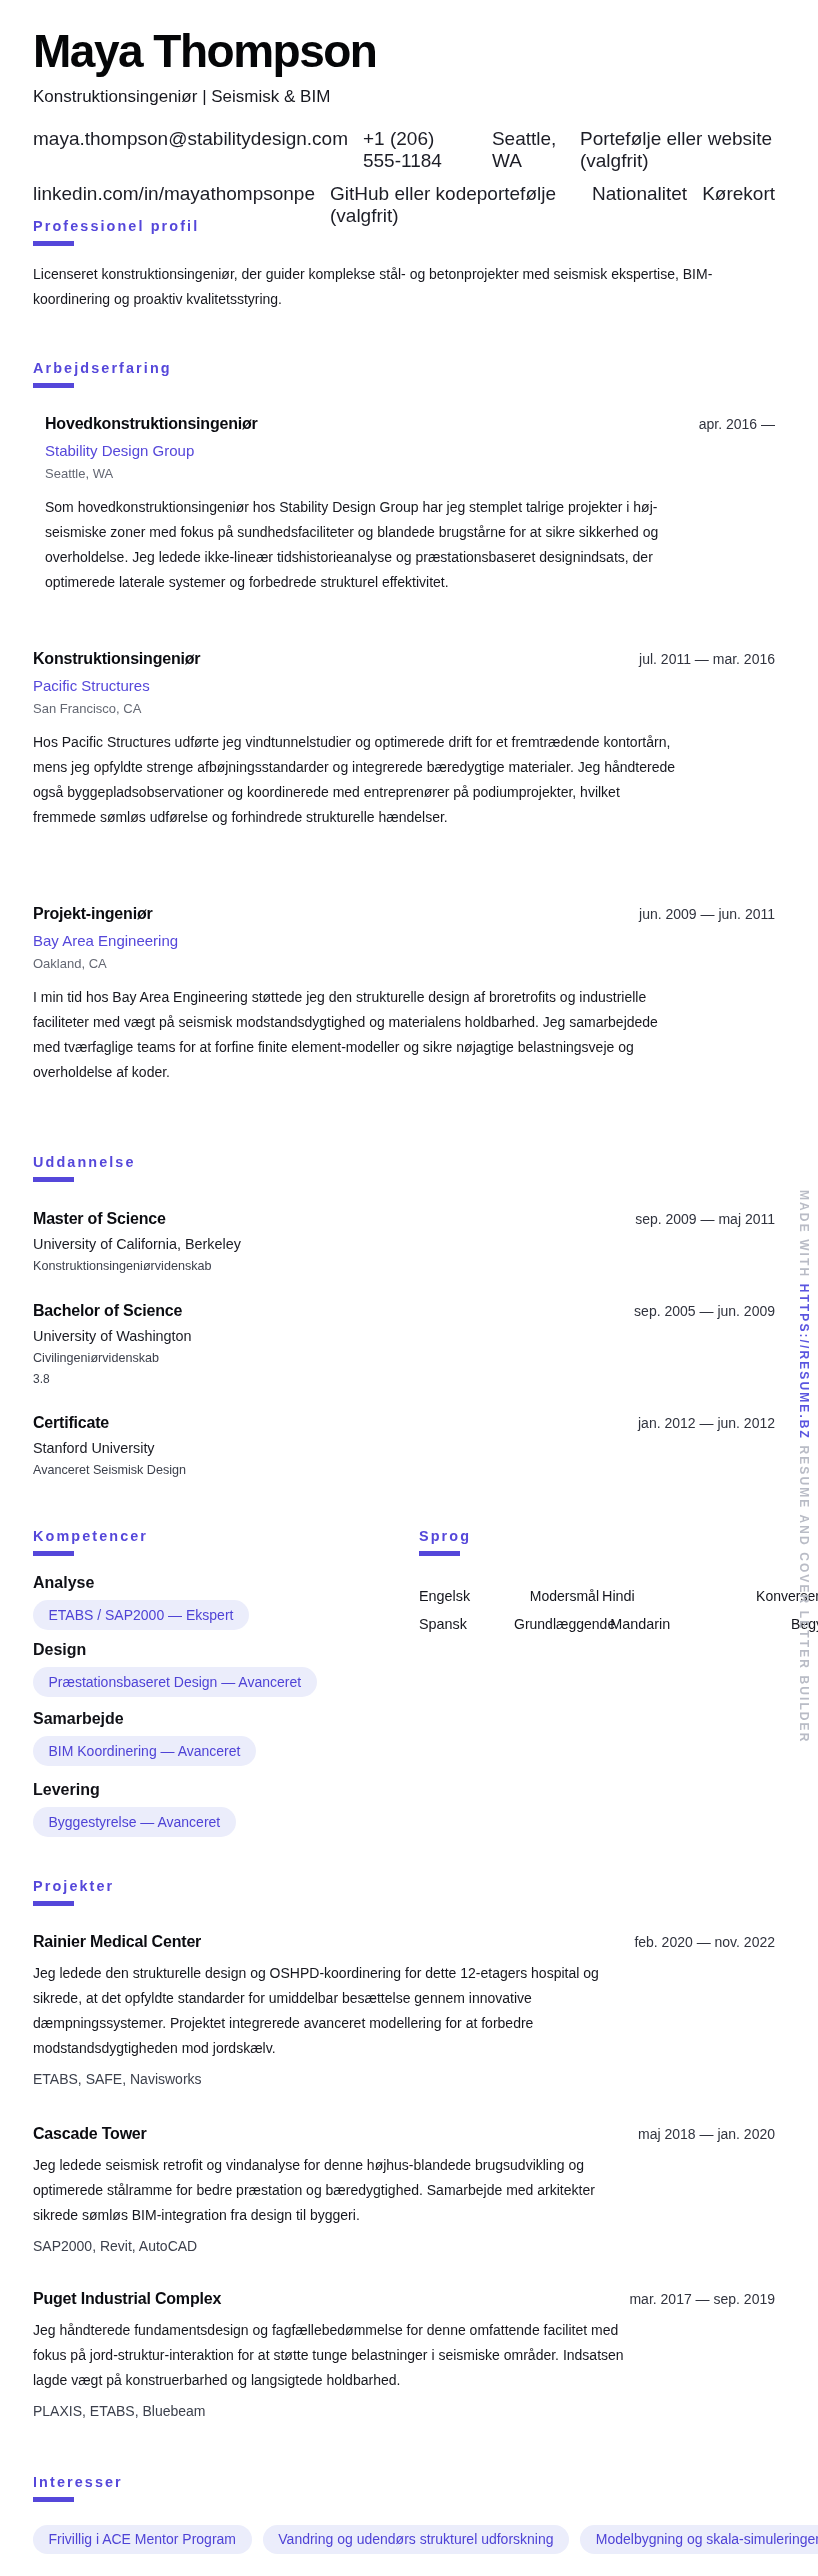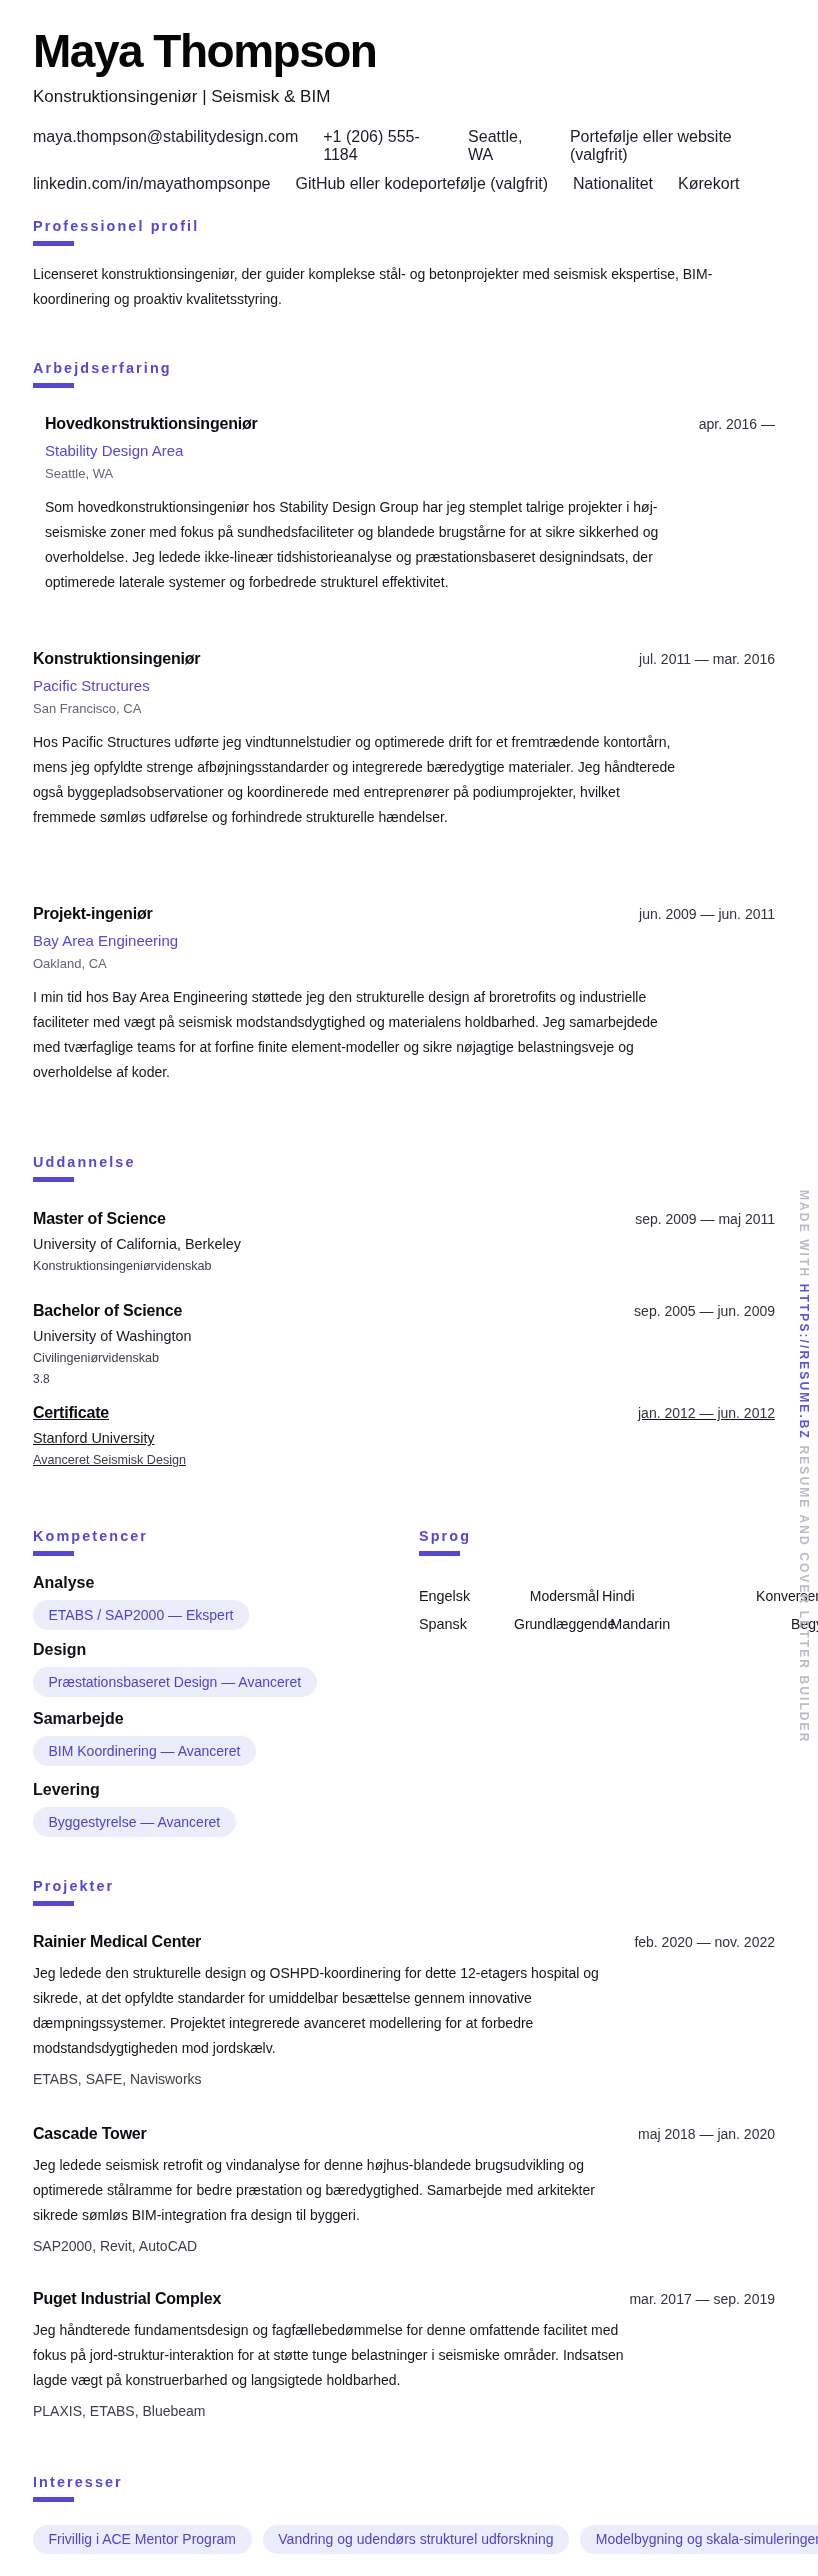--- a/index.html
+++ b/index.html
@@ -6,21 +6,21 @@
   html,body { width:818px; }
   body {
     height:2778px; background:#ffffff; position:relative; overflow:hidden;
     font-family:"Liberation Sans","DejaVu Sans",sans-serif; color:#14151c;
   }
   .abs-sec { position:absolute; left:33px; right:43px; }
 
   
   .name { font-size:46px; font-weight:700; letter-spacing:-1.5px; color:#050608; line-height:1.05; }
   .subtitle { margin-top:11.3px; font-size:17px; color:#17181f; }
-  .contact-row { display:flex; flex-wrap:nowrap; gap:25px; font-size:16px; color:#1c1d26; }
+  .contact-row { display:flex; flex-wrap:nowrap; gap:15px; font-size:19px; color:#1c1d26; }
   .contact-row.r1 { margin-top:21.6px; }
   .contact-row.r2 { margin-top:11.3px; }
 
   
   .sec-head { font-size:14.4px; font-weight:700; color:#5547da; letter-spacing:2.1px; }
   .sec-bar { width:41px; height:4.6px; background:#5547da; margin-top:7.2px; }
 
   
   .row-head { display:flex; justify-content:space-between; align-items:baseline; }
   .item-title { font-size:16px; font-weight:700; color:#0b0c11; letter-spacing:-0.2px; }
@@ -82,21 +82,21 @@
 
 <section class="abs-sec" style="top:360px; height:794px;">
   <h2 class="sec-head">Arbejdserfaring</h2>
   <div class="sec-bar"></div>
 
   <article style="position:absolute; left:0; right:0; top:55px;margin-left:12px;">
     <div class="row-head">
       <h3 class="item-title">Hovedkonstruktionsingeniør</h3>
       <span class="dates">apr. 2016 —</span>
     </div>
-    <div class="company">Stability Design Area</div>
+    <div class="company">Stability Design Group</div>
     <div class="location">Seattle, WA</div>
     <p class="desc">Som hovedkonstruktionsingeniør hos Stability Design Group har jeg stemplet talrige projekter i høj-seismiske zoner med fokus på sundhedsfaciliteter og blandede brugstårne for at sikre sikkerhed og overholdelse. Jeg ledede ikke-lineær tidshistorieanalyse og præstationsbaseret designindsats, der optimerede laterale systemer og forbedrede strukturel effektivitet.</p>
   </article>
 
   <article style="position:absolute; left:0; right:0; top:290px;">
     <div class="row-head">
       <h3 class="item-title">Konstruktionsingeniør</h3>
       <span class="dates">jul. 2011 — mar. 2016</span>
     </div>
     <div class="company">Pacific Structures</div>
@@ -131,21 +131,21 @@
   <article style="position:absolute; left:0; right:0; top:148px;">
     <div class="row-head">
       <h3 class="item-title">Bachelor of Science</h3>
       <span class="dates">sep. 2005 — jun. 2009</span>
     </div>
     <div class="edu-school">University of Washington</div>
     <div class="edu-field">Civilingeniørvidenskab</div>
     <div class="edu-gpa">3.8</div>
   </article>
 
-  <article style="position:absolute; left:0; right:0; top:250px;text-decoration:underline;">
+  <article style="position:absolute; left:0; right:0; top:260px;">
     <div class="row-head">
       <h3 class="item-title">Certificate</h3>
       <span class="dates">jan. 2012 — jun. 2012</span>
     </div>
     <div class="edu-school">Stanford University</div>
     <div class="edu-field">Avanceret Seismisk Design</div>
   </article>
 </section>
 
 <section class="abs-sec skills-grid" style="top:1528px; height:350px;">

